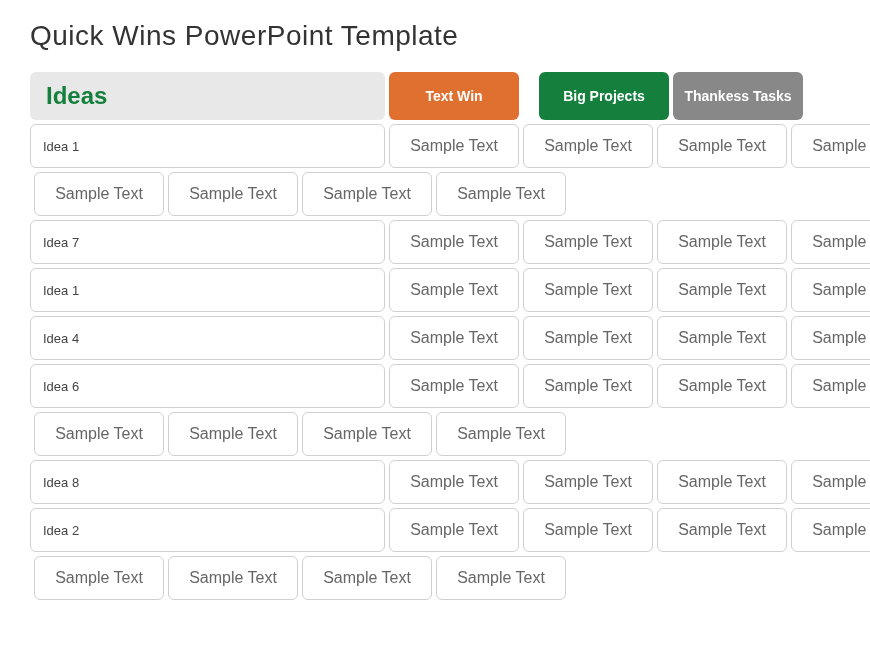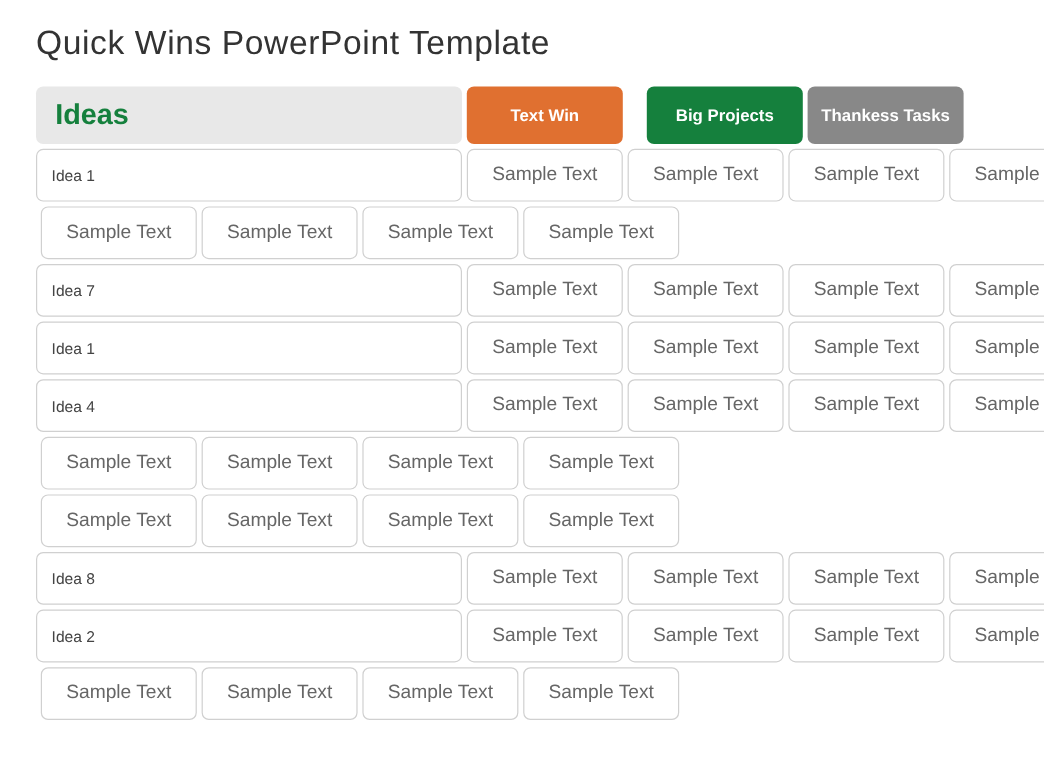--- a/index.html
+++ b/index.html
@@ -155,20 +155,21 @@
         <div class="cell cell-data">Sample Text</div>
       </div>
       <div class="data-row">
         <div class="cell cell-idea">Idea 4</div>
         <div class="cell cell-data">Sample Text</div>
         <div class="cell cell-data">Sample Text</div>
         <div class="cell cell-data">Sample Text</div>
         <div class="cell cell-data">Sample Text</div>
       </div>
       <div class="data-row">
+        <div class="cell cell-idea">Idea 6</div>
         <div class="cell cell-data">Sample Text</div>
         <div class="cell cell-data">Sample Text</div>
         <div class="cell cell-data">Sample Text</div>
         <div class="cell cell-data">Sample Text</div>
       </div>
       <div class="data-row">
         <div class="cell cell-data">Sample Text</div>
         <div class="cell cell-data">Sample Text</div>
         <div class="cell cell-data">Sample Text</div>
         <div class="cell cell-data">Sample Text</div>

